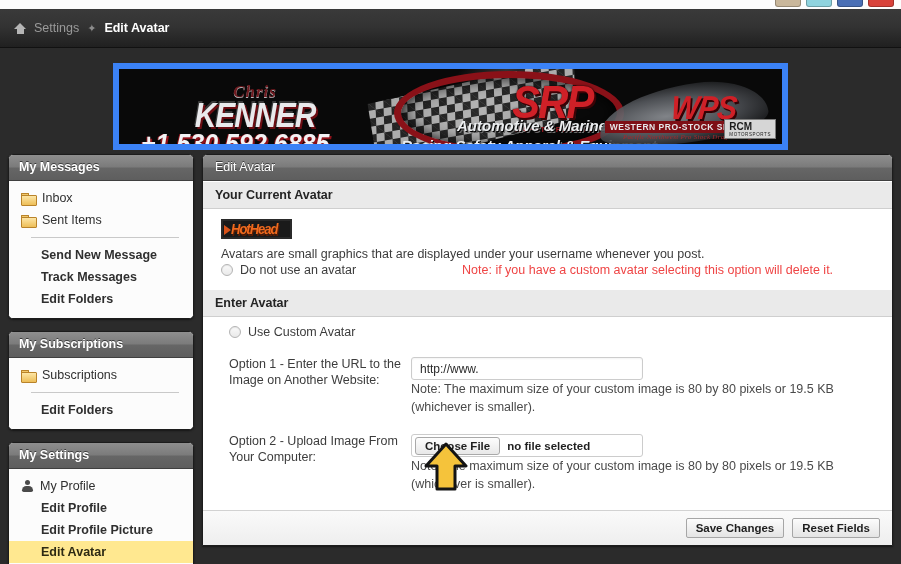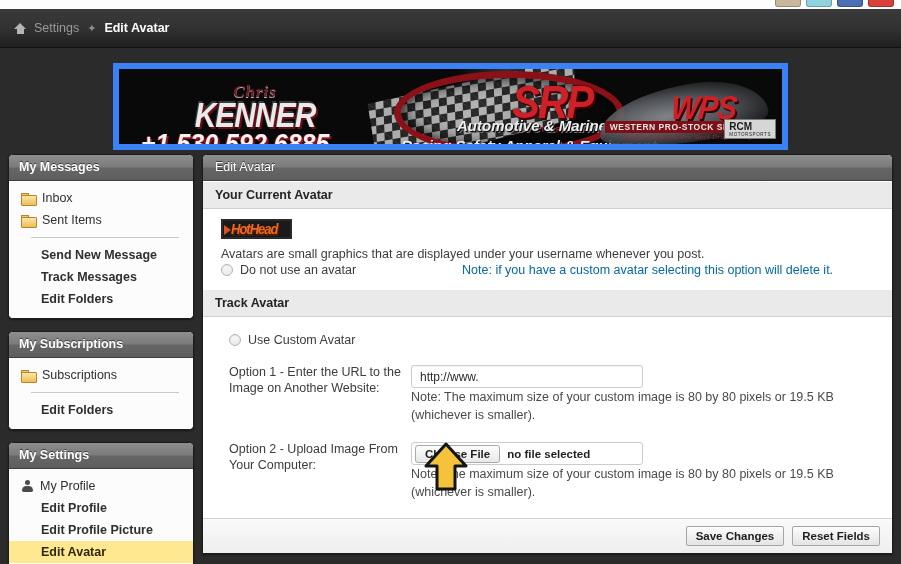--- a/index.html
+++ b/index.html
@@ -264,21 +264,21 @@
 
   .radio-row { display: flex; align-items: center; margin-left: 6px; }
   .radio {
     width: 12px; height: 12px; border-radius: 50%;
     border: 1px solid #b4b4b4;
     background: linear-gradient(to bottom,#fafafa,#e9e9e9);
     flex: none; margin-right: 7px;
     box-shadow: inset 0 1px 1px rgba(0,0,0,.08);
   }
   .radio-label { font-size: 12.5px; color: #3c3c3c; }
-  .note-inline { font-size: 12.5px; color: #0369a1; margin-left: 106px; }
+  .note-inline { font-size: 12.5px; color: #ef4444; margin-left: 106px; }
 
   .opt-row { display: flex; margin-top: 14px; }
   .opt-label {
     width: 196px; font-size: 12.5px; color: #3c3c3c; line-height: 1.25;
     padding-left: 14px; flex: none;
   }
   .opt-field { flex: 1; }
   .url-input {
     width: 232px; height: 23px;
     border: 1px solid #ccc; border-radius: 3px;
@@ -447,22 +447,22 @@
       <div class="av-txt">HotHead</div>
     </div>
     <div class="desc-line">Avatars are small graphics that are displayed under your username whenever you post.</div>
     <div class="radio-row">
       <span class="radio"></span>
       <span class="radio-label">Do not use an avatar</span>
       <span class="note-inline">Note: if you have a custom avatar selecting this option will delete it.</span>
     </div>
   </div>
 
-  <div class="sec-head">Track Avatar</div>
-  <div class="sec-body" style="padding-top:16px;padding-bottom:16px;">
+  <div class="sec-head">Enter Avatar</div>
+  <div class="sec-body" style="padding-top:8px;padding-bottom:16px;">
 
     <div class="radio-row" style="margin-left:14px;">
       <span class="radio"></span>
       <span class="radio-label">Use Custom Avatar</span>
     </div>
 
     <div class="opt-row" style="margin-top:18px;">
       <div class="opt-label">Option 1 - Enter the URL to the Image on Another Website:</div>
       <div class="opt-field">
         <input class="url-input" type="text" value="http://www." style="">

